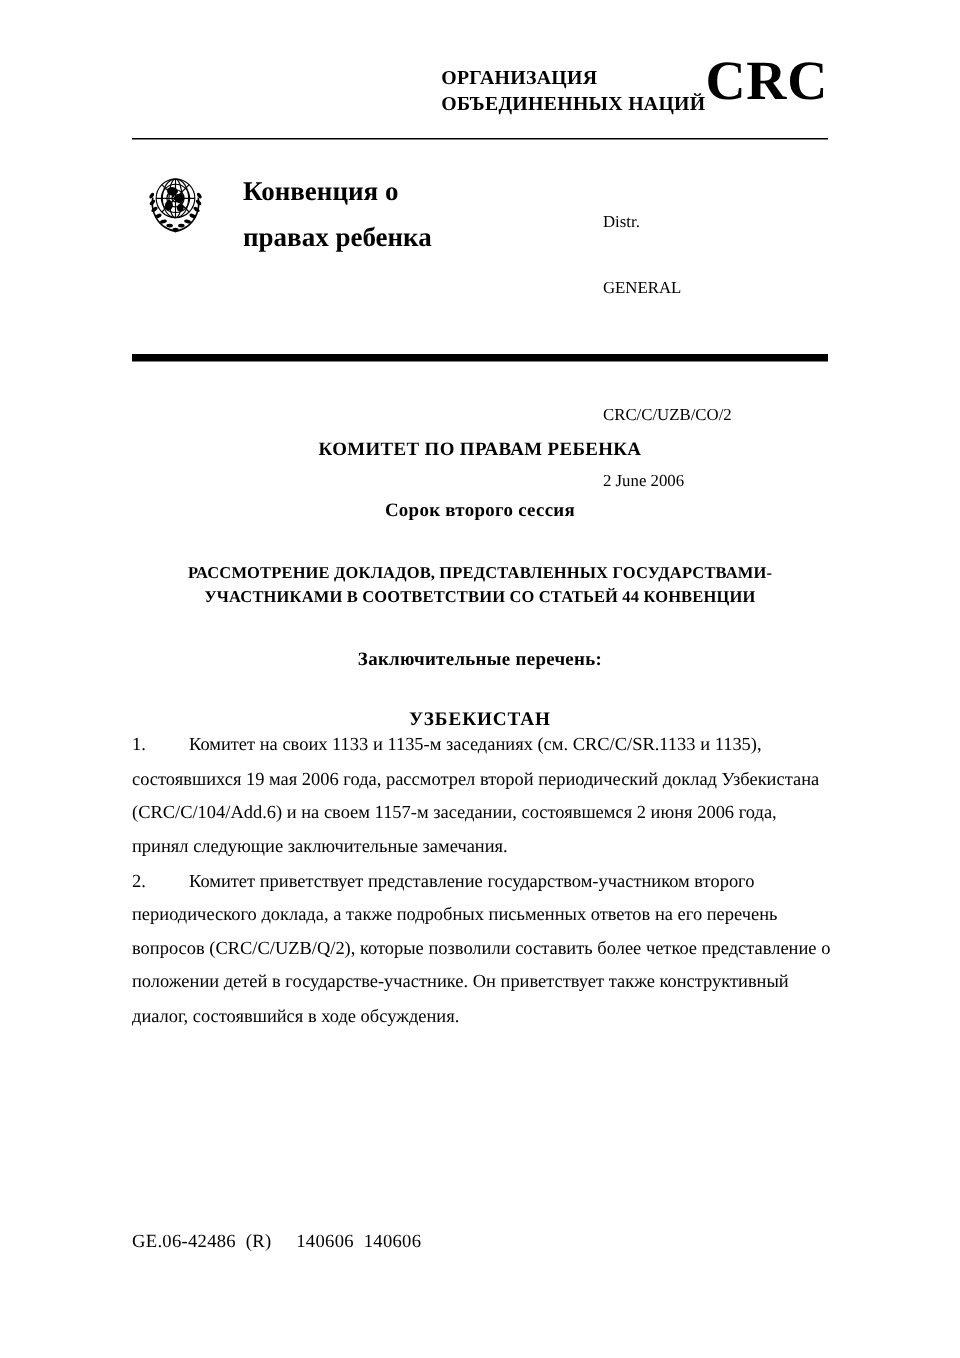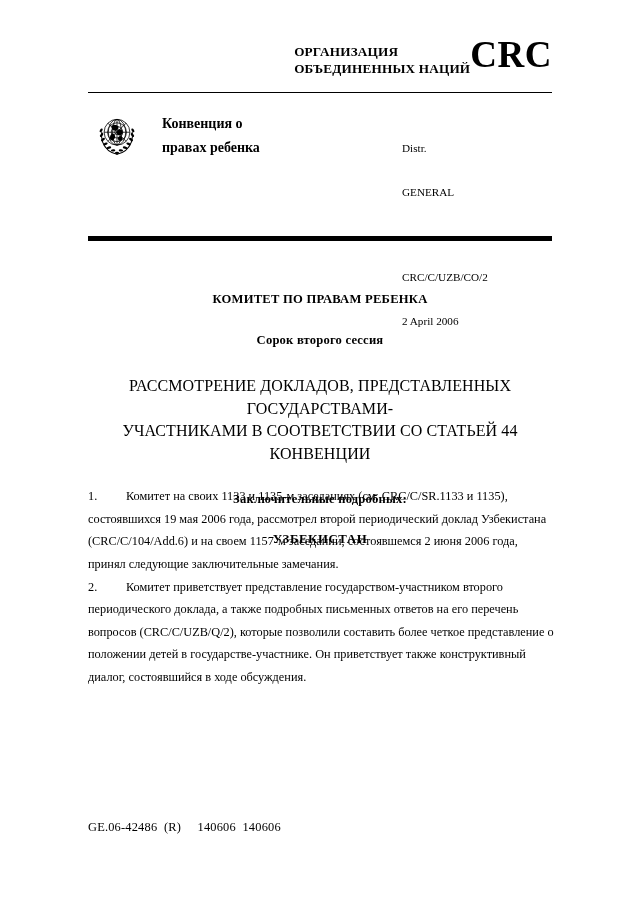--- a/index.html
+++ b/index.html
@@ -78,21 +78,21 @@
     margin-top: 4px;
     margin-left: 6px;
   }
   .emblem svg { display: block; width: 46px; height: 46px; }
 
   .conv-title {
     flex: 1 1 auto;
     margin-left: 22px;
     font-family: "Liberation Serif", "DejaVu Serif", serif;
     font-weight: bold;
-    font-size: 14px;
+    font-size: 18px;
     line-height: 1.72;
     padding-top: 4px;
   }
   .conv-title .l2 { display: block; }
 
   .distr-block {
     flex: 0 0 150px;
     width: 150px;
     margin-left: 8px;
     font-size: 11.2px;
@@ -126,22 +126,22 @@
     letter-spacing: 0.25px;
     text-align: center;
   }
   .h-session {
     font-weight: bold;
     font-size: 12.6px;
     margin-top: 26px;
     letter-spacing: 0.2px;
   }
   .h-consideration {
-    font-weight: normal;
-    font-size: 16px;
+    font-weight: bold;
+    font-size: 11px;
     margin-top: 27px;
     line-height: 1.42;
     letter-spacing: 0.1px;
   }
   .h-concluding {
     font-weight: bold;
     font-size: 12.6px;
     margin-top: 26px;
     letter-spacing: 0.2px;
   }
@@ -258,36 +258,36 @@
       <span class="l2">правах ребенка</span>
     </div>
 
     <div class="distr-block">
       <div class="grp">
         <div>Distr.</div>
         <div>GENERAL</div>
       </div>
       <div class="grp">
         <div>CRC/C/UZB/CO/2</div>
-        <div>2 April 2006</div>
+        <div>2 June 2006</div>
       </div>
     </div>
 
   </div>
 
   <div class="rule-thick"></div>
 
   <div class="center-block">
     <div class="h-committee">КОМИТЕТ ПО ПРАВАМ РЕБЕНКА</div>
     <div class="h-session">Сорок второго сессия</div>
     <div class="h-consideration">
       <div>РАССМОТРЕНИЕ ДОКЛАДОВ, ПРЕДСТАВЛЕННЫХ ГОСУДАРСТВАМИ-</div>
       <div>УЧАСТНИКАМИ В СООТВЕТСТВИИ СО СТАТЬЕЙ 44 КОНВЕНЦИИ</div>
     </div>
-    <div class="h-concluding">Заключительные подробных:</div>
+    <div class="h-concluding">Заключительные перечень:</div>
     <div class="h-country">УЗБЕКИСТАН</div>
   </div>
 
   <div class="body-text">
 
     <div class="para">
       <span class="num">1.</span><span>Комитет на своих 1133 и 1135-м заседаниях (см. CRC/C/SR.1133 и 1135), состоявшихся 19 мая 2006 года, рассмотрел второй периодический доклад Узбекистана (CRC/C/104/Add.6) и на своем 1157-м заседании, состоявшемся 2 июня 2006 года, принял следующие заключительные замечания.</span>
     </div>
 
 

